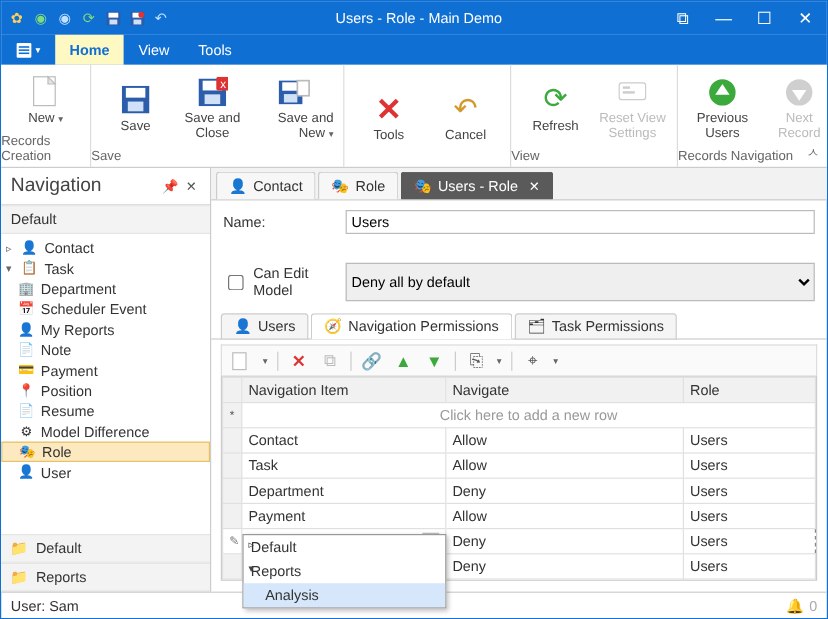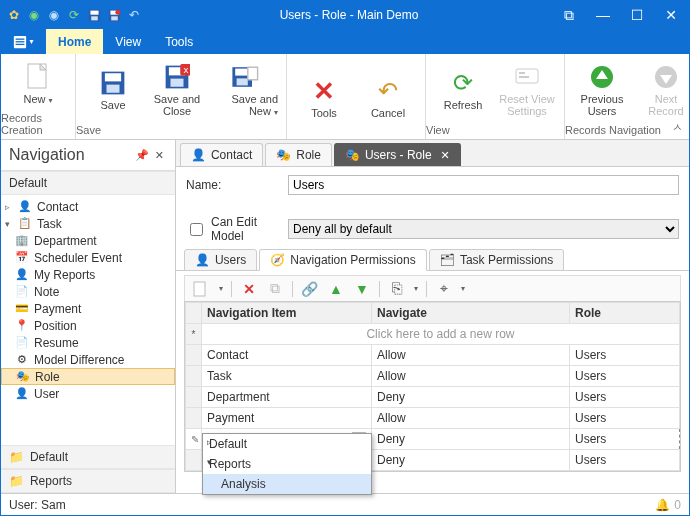--- a/index.html
+++ b/index.html
@@ -43,35 +43,35 @@
   .doctabs { background:#f2f2f2; border-bottom:1px solid #ccc; height:27px; display:flex; align-items:flex-end; padding-left:4px; gap:2px; }
   .doctab { height:23px; display:flex; align-items:center; gap:5px; padding:0 10px; border:1px solid #ccc; border-bottom:none; background:#f7f7f7; border-radius:3px 3px 0 0; font-size:12px; color:#333;}
   .doctab.active { background:#5a5a5a; color:#fff; border-color:#5a5a5a; }
   .doctab .ico{font-size:12px;}
   .doctab .cx { font-size:11px; margin-left:4px; }
 
   .form { padding:8px 10px 4px 10px; display:grid; grid-template-columns:90px 1fr; row-gap:5px; column-gap:6px; align-items:center;gap:12px; }
   .form label { font-size:12px; color:#333; }
   .form input[type=text]{ width:100%; height:20px; border:1px solid #bbb; padding:1px 4px; font-family:inherit; font-size:12px; }
   .form .cbrow { display:flex; align-items:center; gap:5px; height:18px;}
-  .form select { width:100%; height:20px; border:1px solid #bbb; font-family:inherit; font-size:12px; }
+  .form select { width:100%; height:32px; border:1px solid #bbb; font-family:inherit; font-size:12px; }
 
   .subtabs { border-bottom:1px solid #ccc; height:24px; display:flex; align-items:flex-end; gap:2px; padding:0 8px; margin-top:4px;}
   .subtab { height:22px; display:flex; align-items:center; gap:5px; padding:0 10px; border:1px solid #ccc; background:#f5f5f5; border-radius:3px 3px 0 0; font-size:12px; position:relative; top:1px;}
   .subtab.active { background:#fff; border-bottom:1px solid #fff; }
   .subtab .ico{font-size:12px;}
 
   .gridtools { height:26px; border-bottom:1px solid #ddd; display:flex; align-items:center; gap:8px; padding:0 8px; margin:4px 8px 0 8px; border:1px solid #ddd; border-bottom:none; background:#fafafa;}
   .gridtools .tb{ width:18px; text-align:center; color:#555; font-size:14px;}
   .gridtools .sep{ width:1px; height:16px; background:#ccc;}
 
   .grid { margin:0 8px 6px 8px; border:1px solid #ccc; position:relative; }
   .grid table { width:100%; border-collapse:collapse; table-layout:fixed; }
   .grid th, .grid td { border:1px solid #e0e0e0; padding:3px 5px; font-size:12px; text-align:left; background:#fff;}
-  .grid th { background:#f1f1f1; font-weight:bold; color:#333; height:20px;}
+  .grid th { background:#f1f1f1; font-weight:normal; color:#333; height:20px;}
   .grid .gutcol{width:16px;}
   .grid .gut{ background:#f1f1f1; text-align:center; color:#777; font-size:10px;}
   .grid .newrow td { color:#999; text-align:center; background:#fff;}
   .grid .newrow .gut{color:#555; background:#f1f1f1;}
   .grid tr.editing td { background:#fff; border-top:1px dashed #888; border-bottom:1px dashed #888;}
   .grid tr.editing td:last-child{border-right:1px dashed #888;}
   .grid .cell-dd { display:flex; justify-content:space-between; align-items:center;}
   .grid .cell-dd .arr{ width:14px; height:14px; border:1px solid #bbb; background:#f3f3f3; display:flex; align-items:center; justify-content:center; font-size:9px; color:#333;}
 
   .popup { position:absolute; left:17px; top:131px; width:170px; background:#fff; border:1px solid #999; box-shadow:2px 2px 4px rgba(0,0,0,0.25); z-index:50; }

